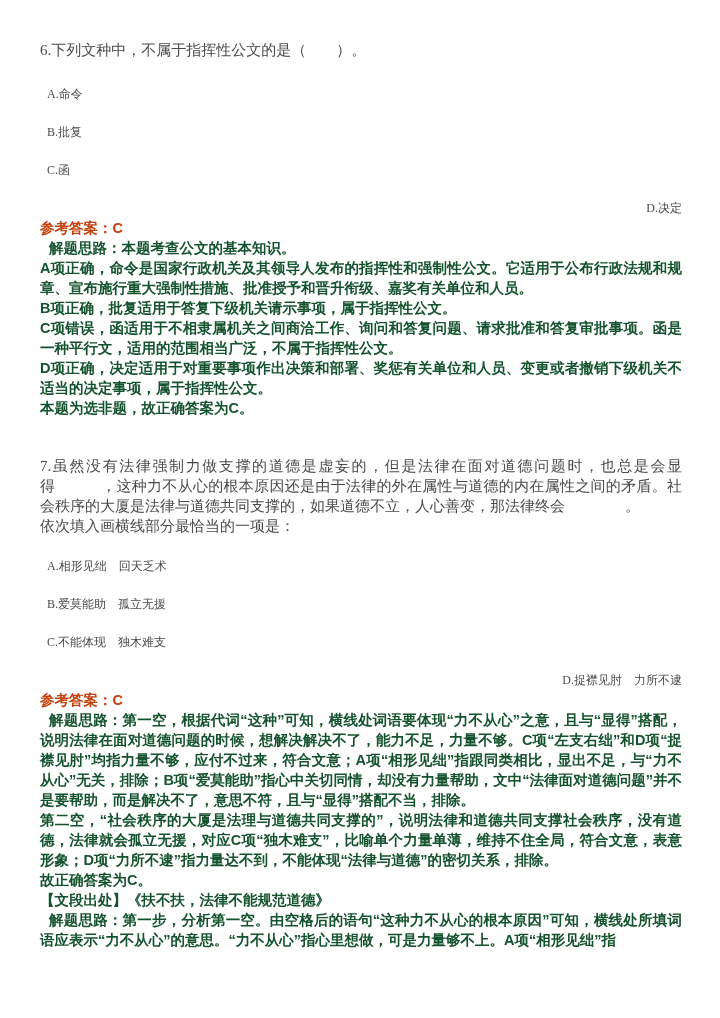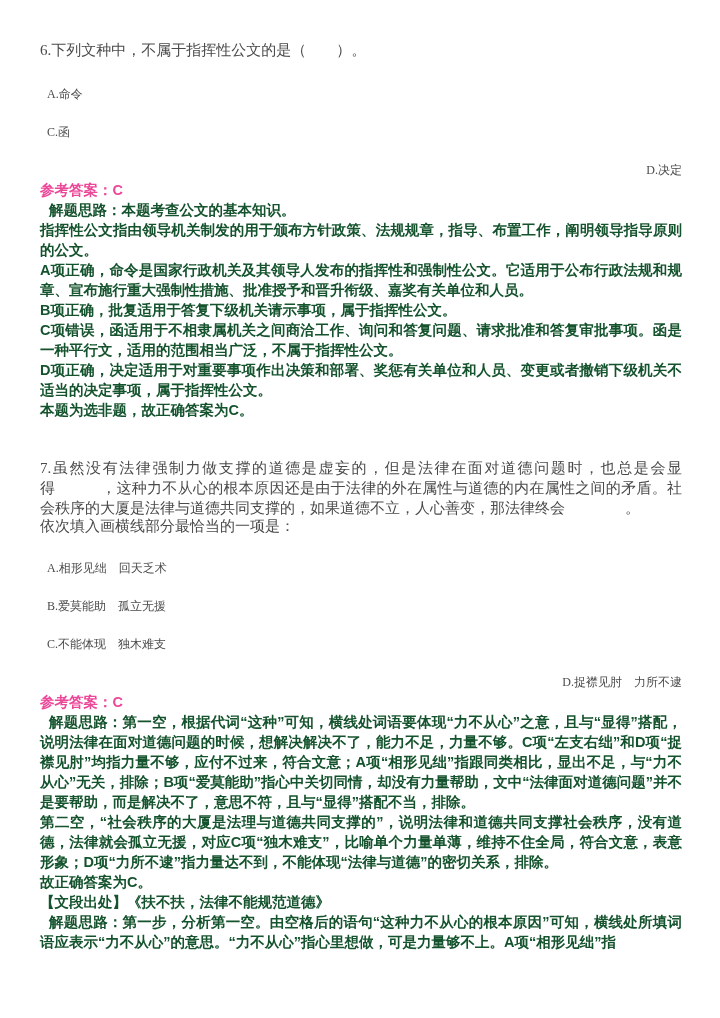--- a/index.html
+++ b/index.html
@@ -24,42 +24,42 @@
   .q-stem {
     margin: 0 0 24px 0;
     font-family: "Liberation Serif", serif;
     font-size: 15px;
     line-height: 20px;
     color: #4a4a4a;
     text-align: justify;
   }
   .q-prompt {
     margin: 0 0 20px 0;
-    font-family: Liberation Mono, monospace;
+    font-family: Liberation Serif, serif;
     font-size: 15px;
     line-height: 20px;
     color: #4a4a4a;
   }
   .options { margin: 0; }
   .options .q-option {
     margin: 0 0 18px 0;
     padding-left: 7px;
     font-family: "Liberation Serif", serif;
     font-size: 12px;
     line-height: 20px;
     color: #4a4a4a;
   }
   .options .q-option:last-child { margin-bottom: 0; text-align: right; }
   
   .answer-line {
     margin: 0;
     font-size: 14.5px;
     line-height: 20px;
     font-weight: 700;
-    color: #ec4899;
+    color: #c2410c;
   }
   .expl {
     margin: 0;
     font-size: 14.5px;
     line-height: 20px;
     font-weight: 700;
     color: #14532d;
     text-align: justify;
   }
   .expl.indent { text-indent: 9px; }
@@ -68,26 +68,26 @@
 </style>
 </head>
 <body>
 
 <div class="page">
 
   <section class="question-block">
     <p class="q-stem">6.下列文种中，不属于指挥性公文的是（　　）。</p>
     <div class="options">
       <p class="q-option">A.命令</p>
+      <p class="q-option">B.批复</p>
       <p class="q-option">C.函</p>
       <p class="q-option">D.决定</p>
     </div>
     <p class="answer-line">参考答案：C</p>
     <p class="expl indent">解题思路：本题考查公文的基本知识。</p>
-    <p class="expl">指挥性公文指由领导机关制发的用于颁布方针政策、法规规章，指导、布置工作，阐明领导指导原则的公文。</p>
     <p class="expl">A项正确，命令是国家行政机关及其领导人发布的指挥性和强制性公文。它适用于公布行政法规和规章、宣布施行重大强制性措施、批准授予和晋升衔级、嘉奖有关单位和人员。</p>
     <p class="expl">B项正确，批复适用于答复下级机关请示事项，属于指挥性公文。</p>
     <p class="expl">C项错误，函适用于不相隶属机关之间商洽工作、询问和答复问题、请求批准和答复审批事项。函是一种平行文，适用的范围相当广泛，不属于指挥性公文。</p>
     <p class="expl">D项正确，决定适用于对重要事项作出决策和部署、奖惩有关单位和人员、变更或者撤销下级机关不适当的决定事项，属于指挥性公文。</p>
     <p class="expl">本题为选非题，故正确答案为C。</p>
   </section>
 
   <section class="question-block second">
     <p class="q-stem" style="margin-bottom:0;">7.虽然没有法律强制力做支撑的道德是虚妄的，但是法律在面对道德问题时，也总是会显得　　　，这种力不从心的根本原因还是由于法律的外在属性与道德的内在属性之间的矛盾。社会秩序的大厦是法律与道德共同支撑的，如果道德不立，人心善变，那法律终会　　　　。</p>
     <p class="q-prompt">依次填入画横线部分最恰当的一项是：</p>

